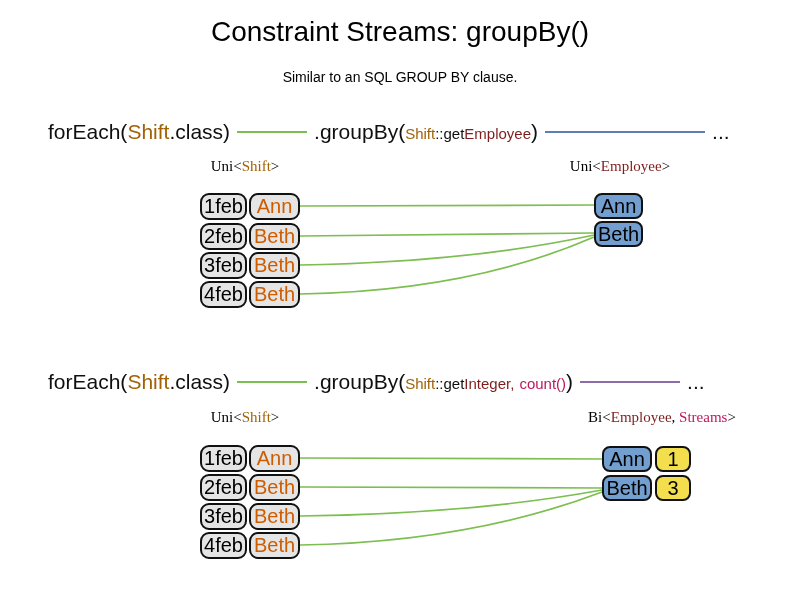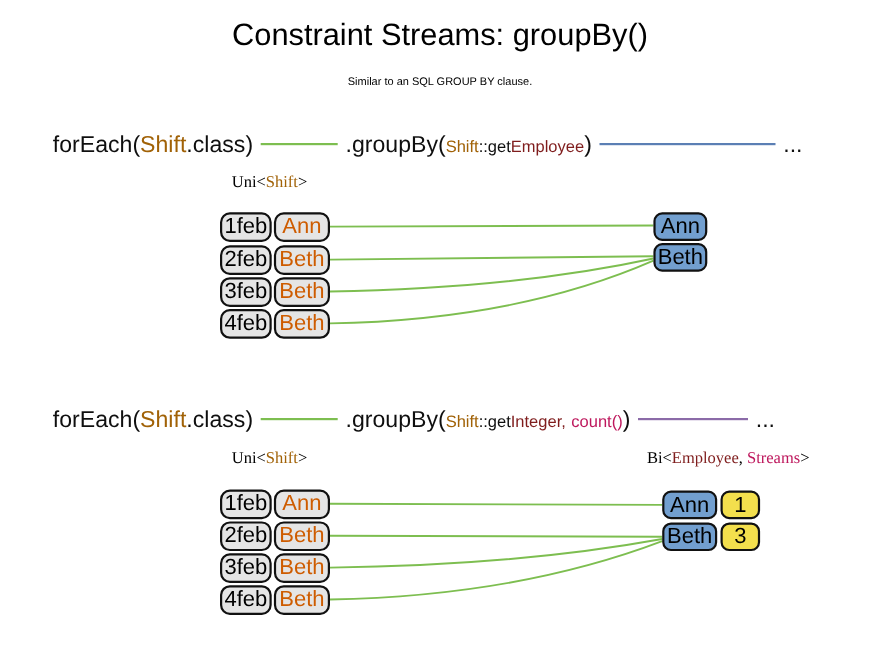--- a/index.html
+++ b/index.html
@@ -6,21 +6,21 @@
   .slide {
     position:relative; width:800px; height:600px; background:#ffffff;
     font-family:"Liberation Sans", sans-serif; overflow:hidden; color:#000;
   }
   .title {
     position:absolute; top:16px; left:0; width:100%;
     text-align:center; font-size:28px; letter-spacing:0; color:#000;
   }
   .subtitle {
     position:absolute; top:69px; left:0; width:100%;
-    text-align:center; font-size:10px; color:#000;
+    text-align:center; font-size:14px; color:#000;
   }
   .code {
     position:absolute; left:48px; white-space:nowrap;
     font-size:21px; color:#0f0f0f; line-height:26px;
   }
   .code .sm { font-size:15px; }
   .green  { color:#a16207;margin-top:13px; }
   .blue   { color:#7f1d1d;margin-top:32px; }
   .gold   { color:#be185d; }
   .conn {
@@ -70,20 +70,21 @@
       <path d="M300,487 L602,488"></path>
       <path d="M300,516 Q470,514 602,490"></path>
       <path d="M300,545 Q470,542 602,492"></path>
     </g>
   </svg>
 
   <div class="code" style="top:119px"><span>forEach(</span><span class="green">Shift</span><span>.class)</span><span class="conn c-green"></span><span>.groupBy(</span><span class="sm green">Shift</span><span class="sm">::get</span><span class="sm blue">Employee</span><span>)</span><span class="conn c-blue"></span><span>...</span></div>
 
   <div class="typelabel" style="left:180px; top:158px; width:130px"><span>Uni&lt;</span><span class="green">Shift</span><span>&gt;</span></div>
 
+  <div class="typelabel" style="left:530px; top:158px; width:180px"><span>Uni&lt;</span><span class="blue">Employee</span><span>&gt;</span></div>
 
   <div class="shiftrow" style="top:193px">
     <div class="cell date">1feb</div>
     <div class="cell name">Ann</div>
   </div>
   <div class="shiftrow" style="top:223px">
     <div class="cell date">2feb</div>
     <div class="cell name">Beth</div>
   </div>
   <div class="shiftrow" style="top:252px">

